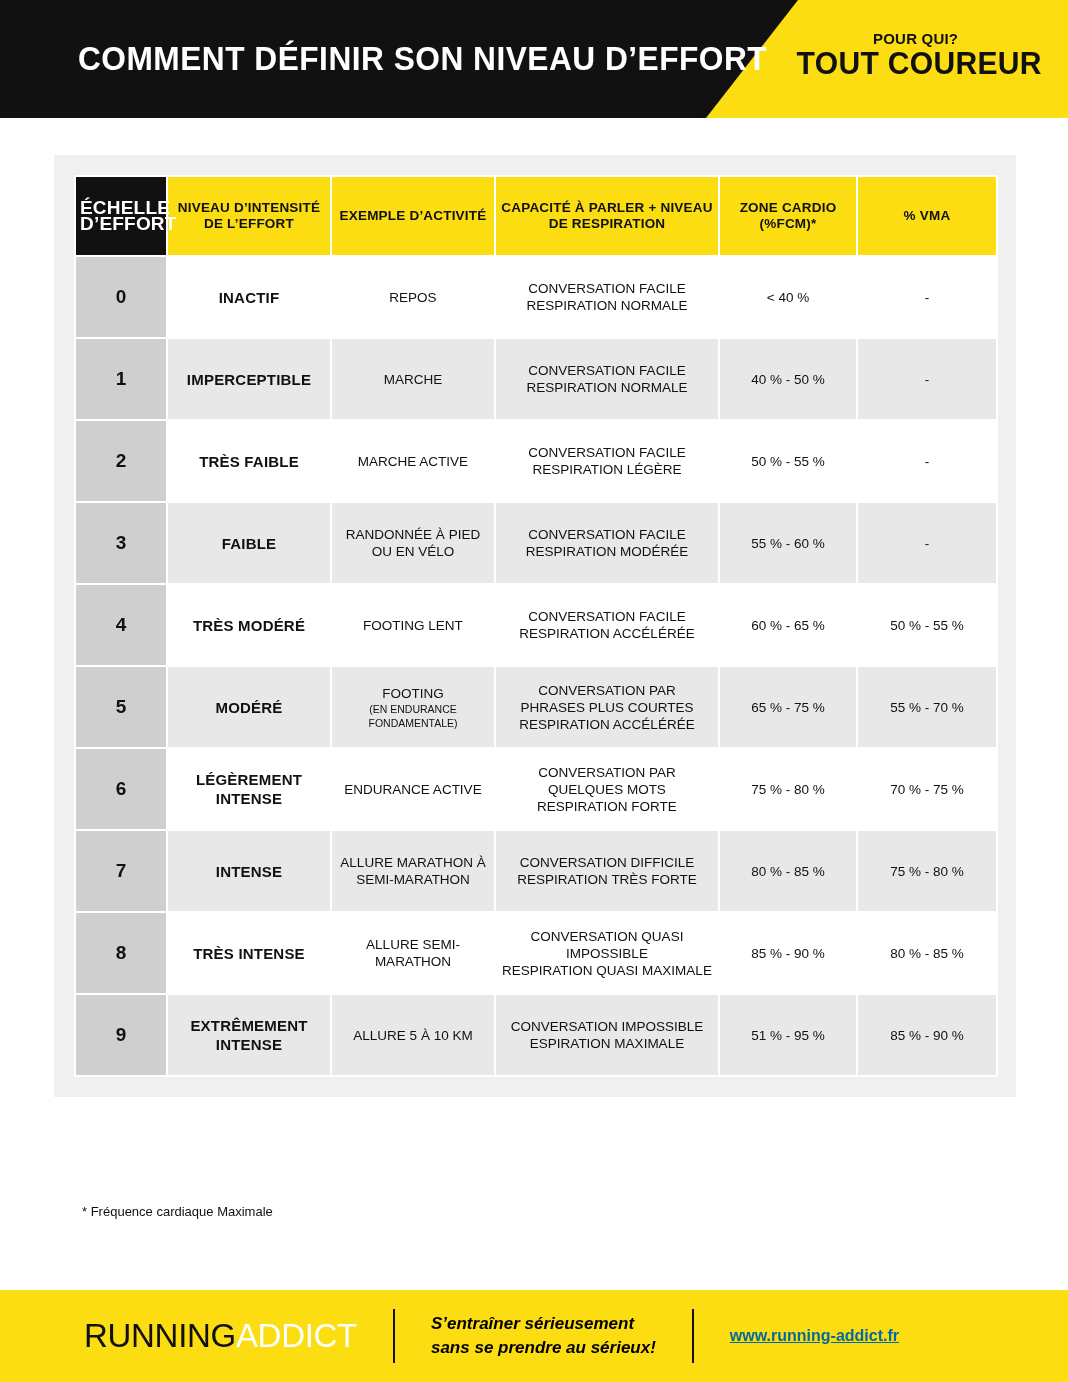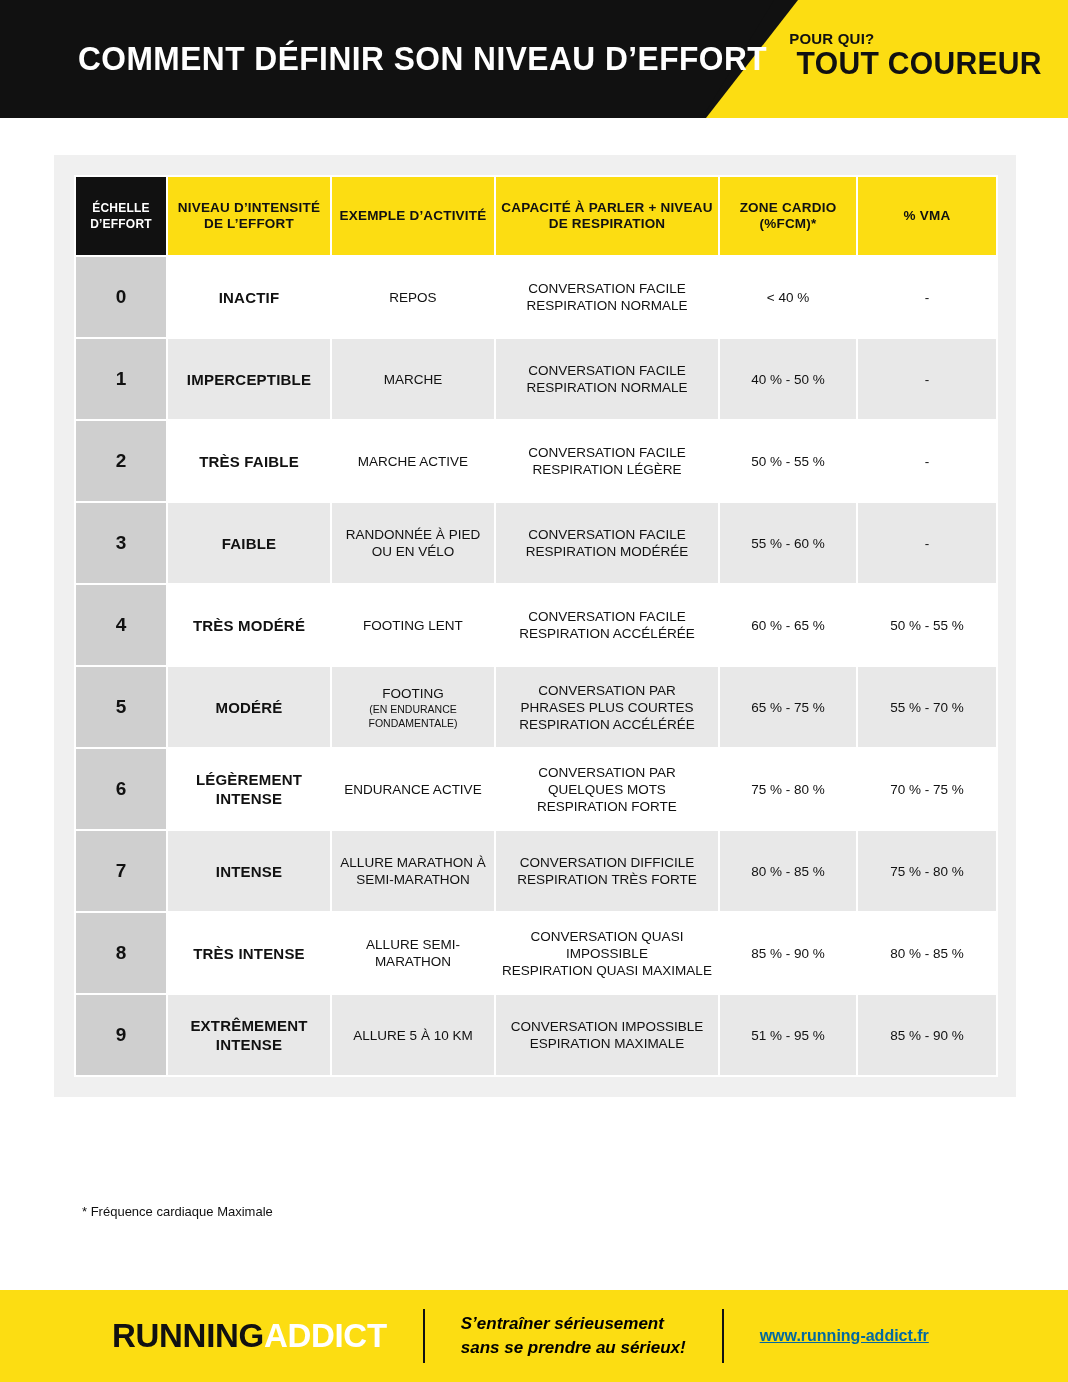--- a/index.html
+++ b/index.html
@@ -48,21 +48,21 @@
     top: 0;
     width: 120px;
     height: 118px;
     background: #111111;
     clip-path: polygon(0 0, 96px 0, 24px 118px, 0 118px);
   }
   .header-sub {
     position: absolute;
     right: 26px;
     top: 30px;
-    text-align: left;
+    text-align: center;
     color: #111111;
   }
   .header-sub .small {
     font-size: 15px;
     font-weight: bold;
     letter-spacing: 0.2px;
     line-height: 17px;
   }
   .header-sub .big {
     font-size: 31px;
@@ -99,21 +99,21 @@
     font-size: 13.5px;
     font-weight: bold;
     line-height: 16px;
     padding: 16px 4px;
     letter-spacing: 0.2px;
     height: 80px;
   }
   thead th.first {
     background: #111111;
     color: #ffffff;
-    font-size: 12px;
+    font-size: 19px;
   }
   col.c0 { width: 92px; }
   col.c1 { width: 164px; }
   col.c2 { width: 164px; }
   col.c3 { width: 224px; }
   col.c4 { width: 138px; }
   col.c5 { width: 140px; }
 
   tbody tr { height: 82px; }
   tbody td { padding: 6px 5px; }
@@ -162,23 +162,23 @@
     position: absolute;
     left: 0;
     bottom: 0;
     width: 1068px;
     height: 92px;
     background: #fcdd12;
     display: flex;
     align-items: center;
   }
   .footer-logo {
-    margin-left: 112px;
+    margin-left: 84px;
     font-size: 33px;
-    font-weight: bold;
+    font-weight: normal;
     color: #111111;
     letter-spacing: -0.3px;
     white-space: nowrap;
   }
   .footer-logo .addict { color: #ffffff; }
   .divider {
     width: 2px;
     height: 54px;
     background: #111111;
     margin: 0 36px;

